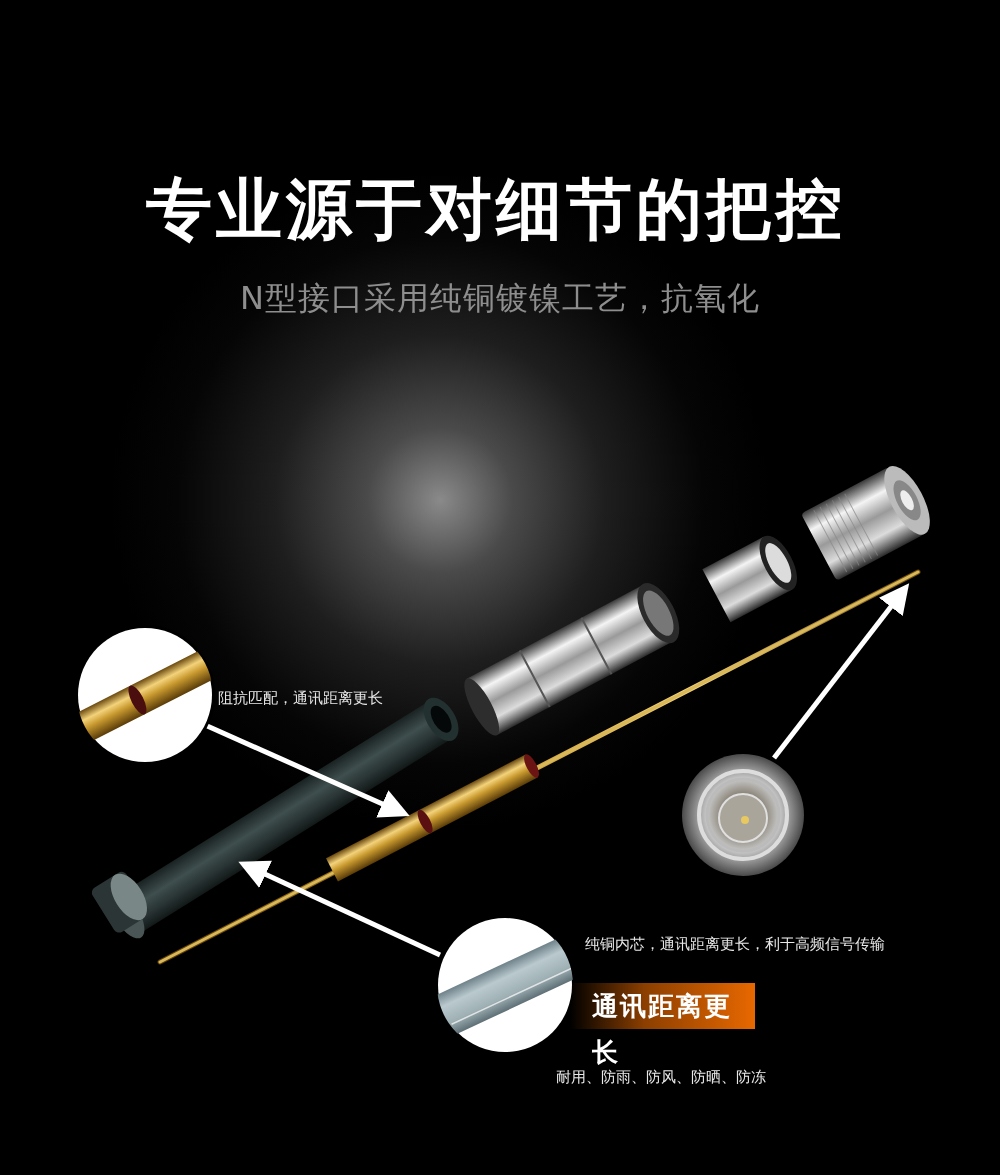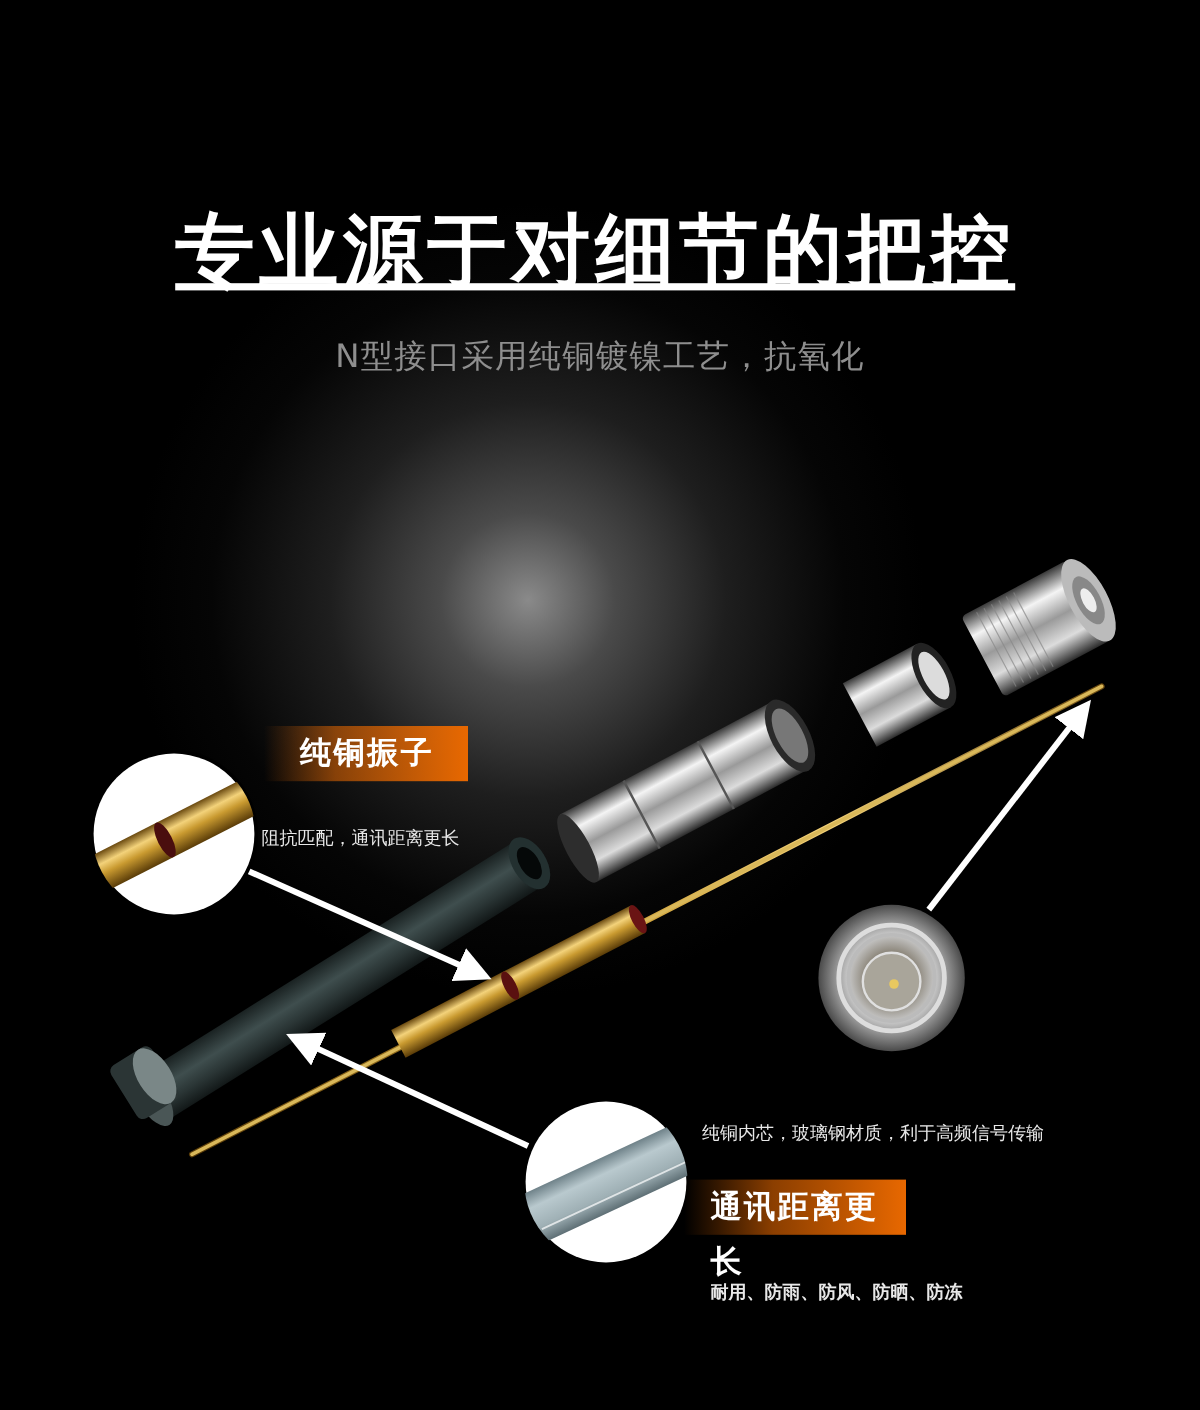--- a/index.html
+++ b/index.html
@@ -1,36 +1,36 @@
 <!DOCTYPE html>
 <html><head>
 <meta charset="utf-8">
 <style>
   html, body { margin: 0; padding: 0; background: #000; }
   body { width: 1000px; height: 1175px; overflow: hidden; position: relative;
          font-family: "DejaVu Sans", "Liberation Sans", sans-serif; }
   .page { position: absolute; inset: 0; width: 1000px; height: 1175px;
           background: radial-gradient(ellipse 330px 330px at 440px 500px, #8a8a8a 0%, #4a4a4a 22%, #1e1e1e 50%, #050505 80%, #000 100%); overflow: hidden; }
   .title { position: absolute; top: 170px; left: 0; width: 992px; text-align: center;
-           color: #fff; font-size: 66px; font-weight: bold; letter-spacing: 4px; line-height: 80px; text-decoration: underline; }
+           color: #fff; font-size: 66px; font-weight: bold; letter-spacing: 4px; line-height: 80px; }
   .subtitle { position: absolute; top: 278px; left: 0; width: 1000px; text-align: center;
-              color: #8e8e8e; font-size: 27px; letter-spacing: 1px; line-height: 40px; }
+              color: #8e8e8e; font-size: 32px; letter-spacing: 1px; line-height: 40px; }
   svg.art { position: absolute; left: 0; top: 0; }
   .label-box { position: absolute; height: 46px; color: #fff; font-weight: bold; font-size: 26px;
                line-height: 46px; letter-spacing: 2px; box-sizing: border-box; }
   .desc { position: absolute; color: #e8e8e8; font-size: 15px; line-height: 24px; white-space: nowrap; margin-top: 22px; }
   #lb1 { left: 220px; top: 605px; width: 170px; padding-left: 30px;
          background: linear-gradient(to right, rgba(232,104,0,0) 0%, rgba(232,104,0,0.55) 35%, #e86800 100%); }
   #d1 { left: 218px; top: 664px; }
   #lb2 { left: 760px; top: 846px; width: 212px; padding-left: 28px;
          background: linear-gradient(to right, rgba(232,104,0,0) 0%, rgba(232,104,0,0.6) 40%, #e86800 100%); }
   #d2 { left: 585px; top: 910px; }
   #lb3 { left: 570px; top: 983px; width: 185px; padding-left: 22px;
          background: linear-gradient(to right, rgba(232,104,0,0) 0%, rgba(232,104,0,0.6) 40%, #e86800 100%); }
-  #d3 { left: 592px; top: 1043px; font-weight: bold; }
+  #d3 { left: 556px; top: 1043px; }
 </style>
 </head>
 <body>
 
 <div class="page">
 
   <div class="title">专业源于对细节的把控</div>
   <div class="subtitle">N型接口采用纯铜镀镍工艺，抗氧化</div>
 
   <svg class="art" width="1000" height="1175" viewBox="0 0 1000 1175">
@@ -163,21 +163,20 @@
       <circle cx="505" cy="985" r="67" fill="#fff"></circle>
       <g clip-path="url(#c3)">
         <g transform="rotate(-25 505 985)">
           <rect x="420" y="965" width="175" height="44" fill="url(#glassLight)"></rect>
           <line x1="440" y1="998" x2="590" y2="998" stroke="#fff" stroke-width="1.5" opacity="0.7"></line>
         </g>
       </g>
     </g>
   </svg>
 
-  <div id="lb1" class="label-box">纯铜振子</div>
   <div id="d1" class="desc">阻抗匹配，通讯距离更长</div>
 
-  <div id="d2" class="desc">纯铜内芯，玻璃钢材质，利于高频信号传输</div>
+  <div id="d2" class="desc">纯铜内芯，通讯距离更长，利于高频信号传输</div>
 
   <div id="lb3" class="label-box">通讯距离更长</div>
   <div id="d3" class="desc">耐用、防雨、防风、防晒、防冻</div>
 
 </div>
 
 </body></html>

